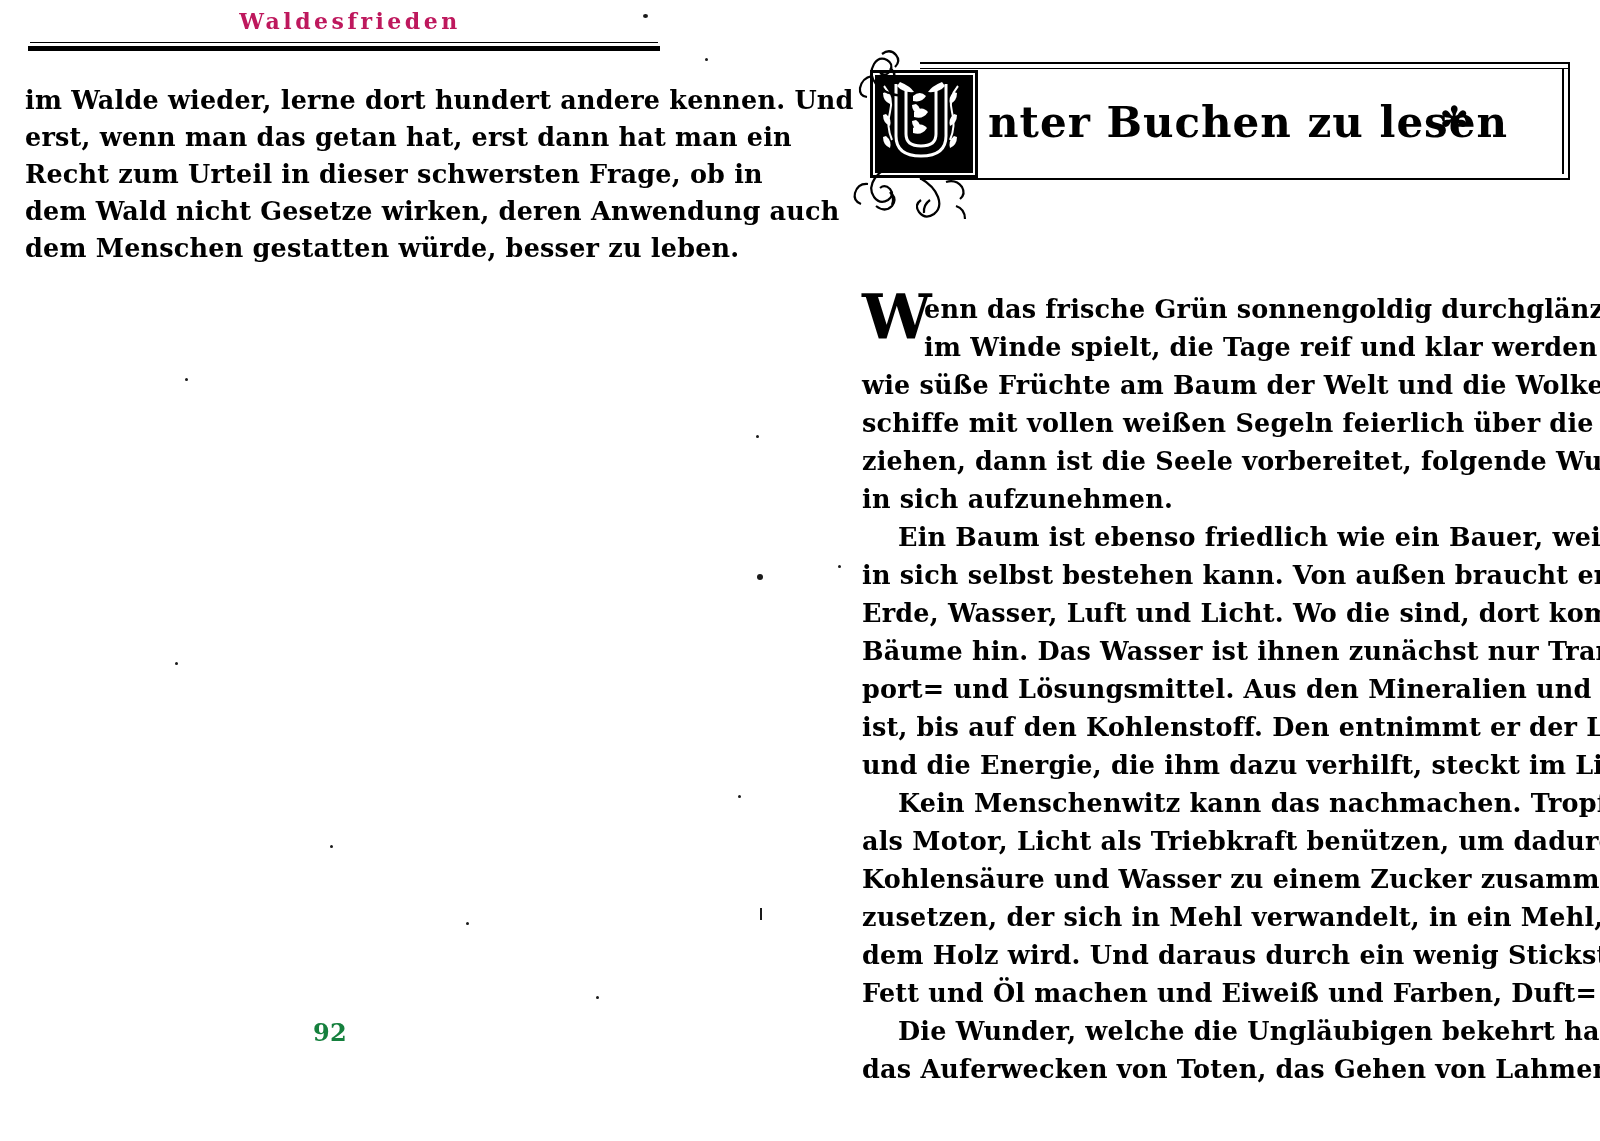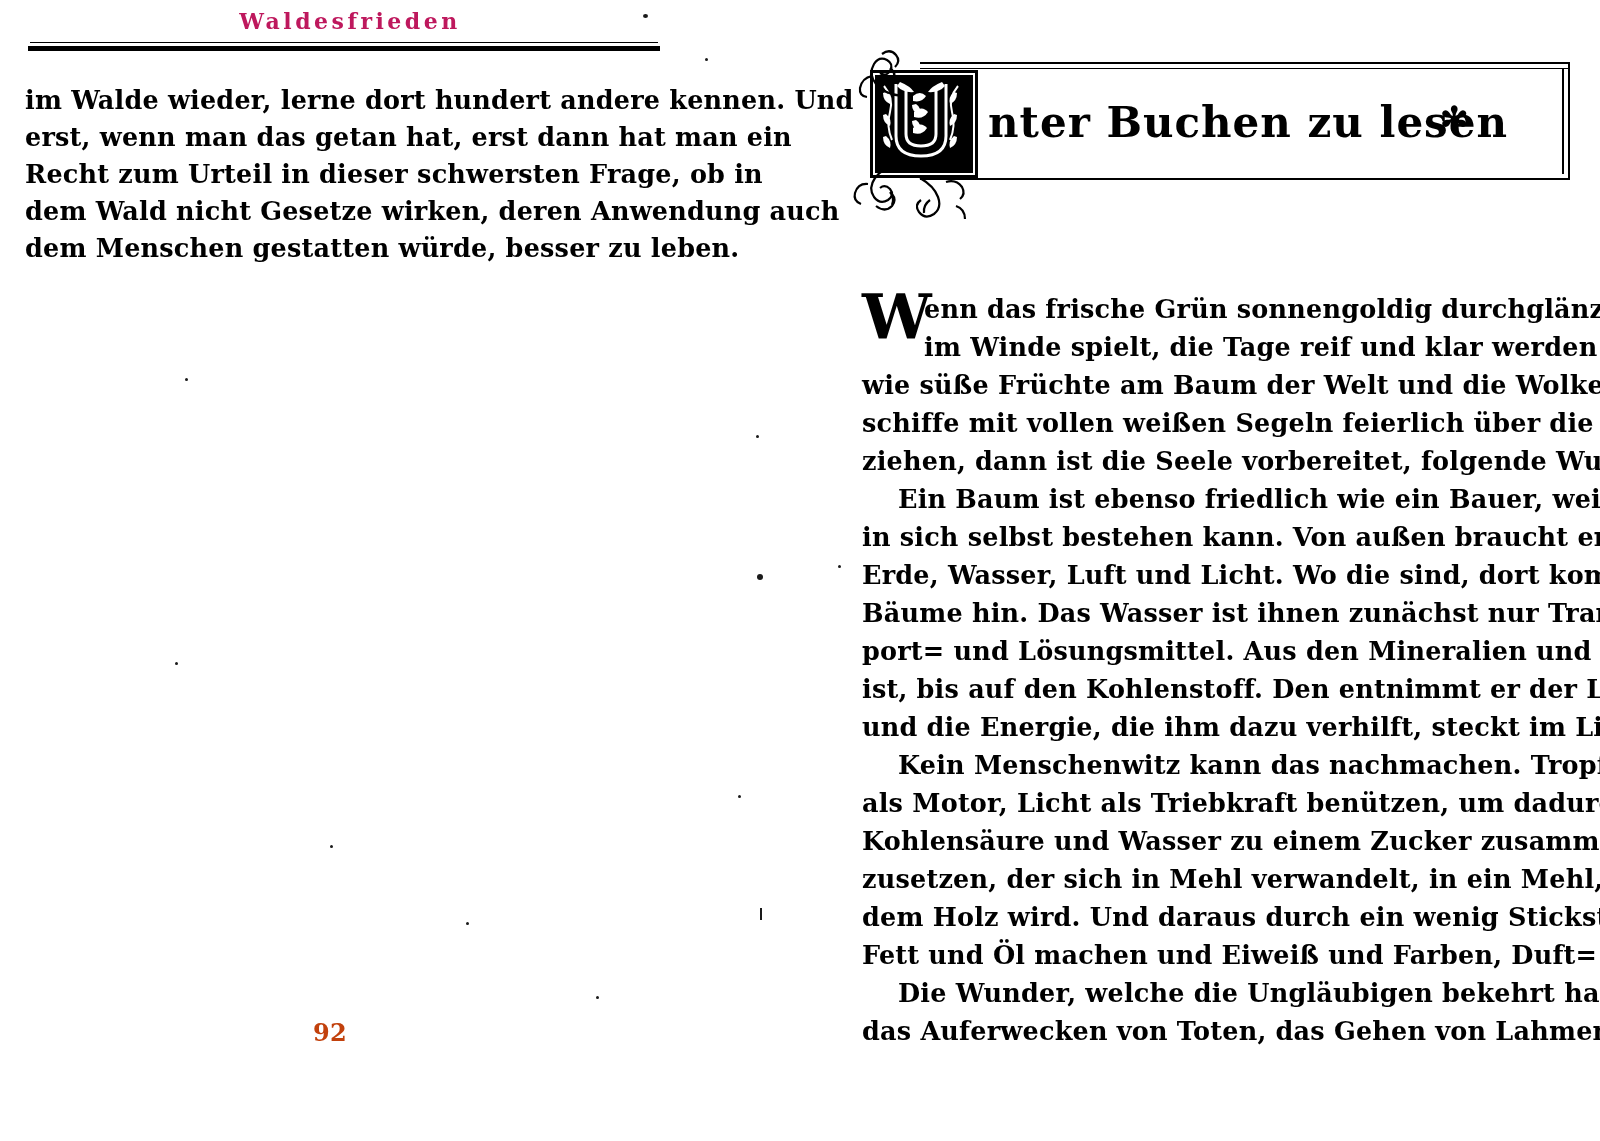--- a/index.html
+++ b/index.html
@@ -73,21 +73,21 @@
     font-size: 25.5px;
     line-height: 37px;
     white-space: nowrap;
     color: #000000;
   }
   .folio {
     position: absolute;
     font-family: "DejaVu Serif", serif;
     font-weight: 700;
     font-size: 24px;
-    color: #c2410c;
+    color: #15803d;
   }
   .folio-left {
     left: 240px;
     top: 1018px;
     width: 180px;
     text-align: center;
   }
 
   
   .page-right {
@@ -316,20 +316,21 @@
 
       <div class="title-star">✻</div>
     </div>
 
     <div class="right-body fraktur" id="right-body">
         <div class="tline dropcap-line dropcap-pad1"><span class="dropcap">W</span><span>enn das frische Grün sonnengoldig durchglänzt</span></div>
         <div class="tline dropcap-pad2">im Winde spielt, die Tage reif und klar werden</div>
         <div class="tline">wie süße Früchte am Baum der Welt und die Wolken=</div>
         <div class="tline">schiffe mit vollen weißen Segeln feierlich über die Wälder</div>
         <div class="tline">ziehen, dann ist die Seele vorbereitet, folgende Wunder</div>
+        <div class="tline">in sich aufzunehmen.</div>
         <div class="tline indent">Ein Baum ist ebenso friedlich wie ein Bauer, weil er</div>
         <div class="tline">in sich selbst bestehen kann. Von außen braucht er nur</div>
         <div class="tline">Erde, Wasser, Luft und Licht. Wo die sind, dort kommen</div>
         <div class="tline">Bäume hin. Das Wasser ist ihnen zunächst nur Trans=</div>
         <div class="tline">port= und Lösungsmittel. Aus den Mineralien und dem</div>
         <div class="tline">ist, bis auf den Kohlenstoff. Den entnimmt er der Luft,</div>
         <div class="tline">und die Energie, die ihm dazu verhilft, steckt im Licht.</div>
         <div class="tline indent">Kein Menschenwitz kann das nachmachen. Tropfen</div>
         <div class="tline">als Motor, Licht als Triebkraft benützen, um dadurch</div>
         <div class="tline">Kohlensäure und Wasser zu einem Zucker zusammen=</div>

